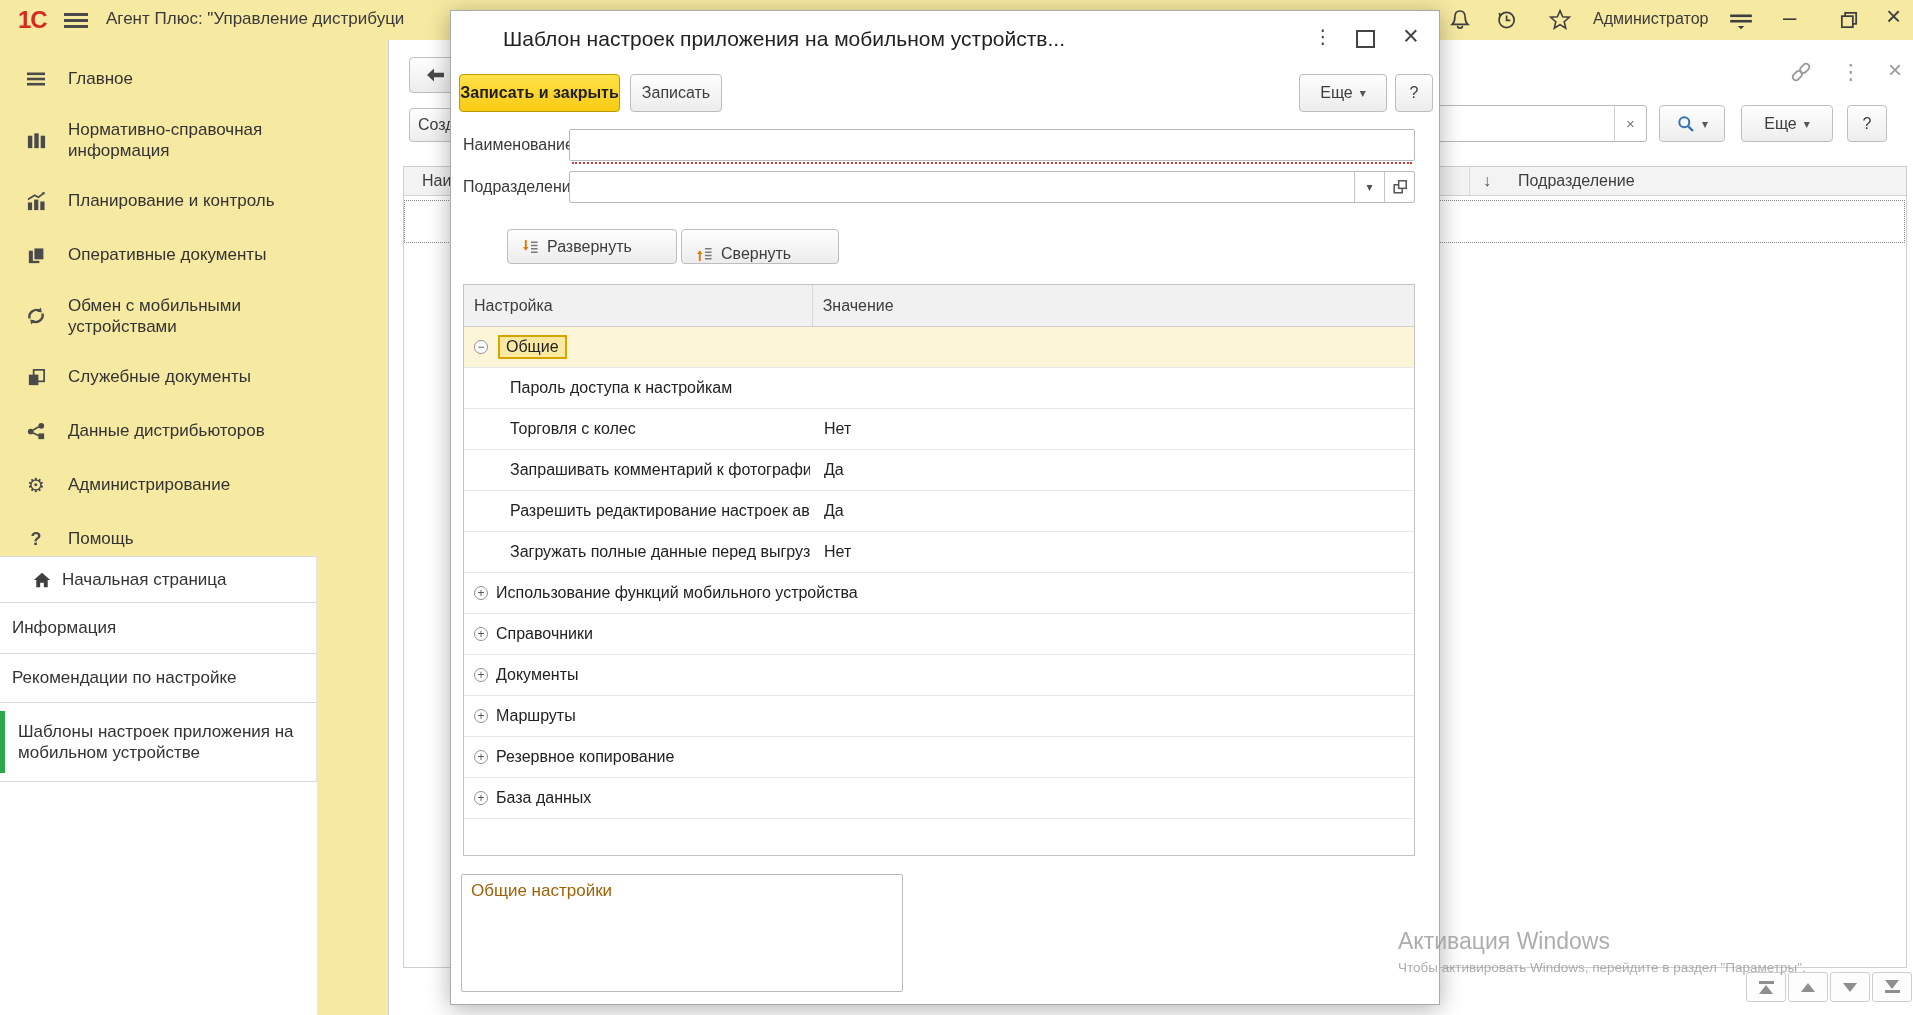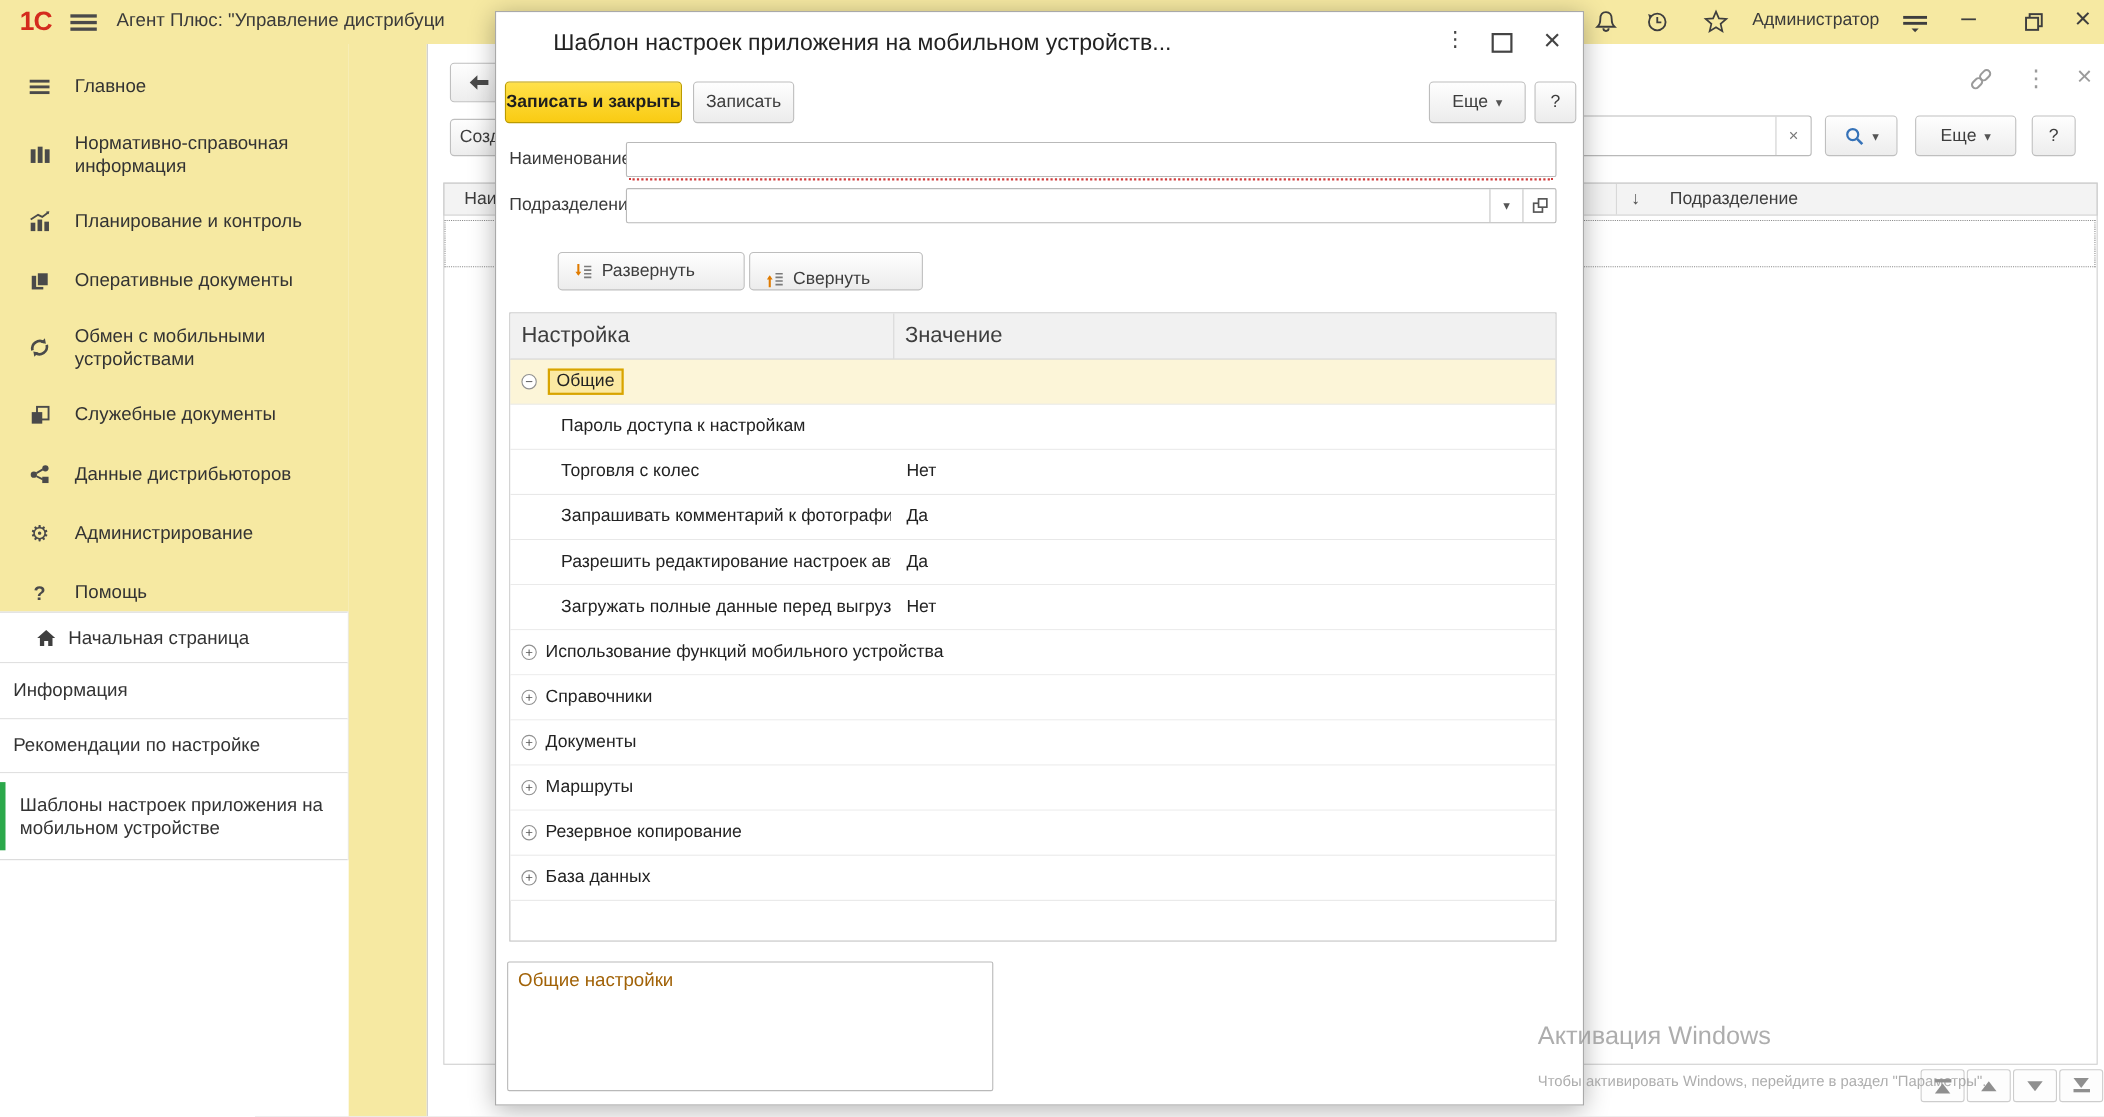--- a/index.html
+++ b/index.html
@@ -77,37 +77,37 @@
   .finput{position:absolute;left:118px;top:0;width:846px;height:32px;border:1px solid #b9b9b9;border-radius:2px;background:#fff;box-sizing:border-box;display:flex;}
   .finput input{flex:1;border:0;outline:0;font-size:16px;padding:0 7px;background:transparent;min-width:0;}
   .req-line{position:absolute;left:2px;right:2px;bottom:-4px;border-top:2px dotted #cf3b3b;}
   .fbtn{flex:0 0 29px;border-left:1px solid #c6c6c6;display:flex;align-items:center;justify-content:center;cursor:pointer;color:#555;}
   .m-exrow{position:absolute;left:0;top:218px;height:36px;width:100%;}
   .exbtn{position:absolute;top:0;height:35px;background:linear-gradient(#fefefe,#ececec);border:1px solid #bdbdbd;border-radius:4px;display:flex;align-items:center;gap:8px;font-size:16px;color:#3d3d3d;box-sizing:border-box;cursor:pointer;padding:0 14px;}
   .exbtn.b1{left:45px;width:170px;margin-left:11px;}
   .exbtn.b2{left:230px;width:158px;align-items:flex-end;}
   
   .m-table{position:absolute;left:12px;top:273px;width:952px;height:572px;border:1px solid #c3c3c3;box-sizing:border-box;background:#fff;}
-  .m-thead{display:flex;height:42px;background:#f1f1f1;border-bottom:1px solid #cfcfcf;box-sizing:border-box;align-items:center;font-size:20px;color:#3d3d3d;}
+  .m-thead{display:flex;height:42px;background:#f1f1f1;border-bottom:1px solid #cfcfcf;box-sizing:border-box;align-items:center;font-size:16px;color:#3d3d3d;}
   .th1{width:36.7%;padding-left:10px;border-right:1px solid #d8d8d8;box-sizing:border-box;height:100%;display:flex;align-items:center;}
   .th2{padding-left:10px;}
   .trow{position:relative;height:41px;border-bottom:1px solid #e8e8e8;display:flex;align-items:center;font-size:16px;color:#222;cursor:pointer;background:#fff;box-sizing:border-box;}
   .trow.group{padding-left:10px;}
   .trow.item{padding-left:46px;}
   .trow.selected{background:#fcf5d8;}
   .toggle{width:14px;height:14px;border:1px solid #919191;border-radius:50%;font-size:12px;line-height:12px;text-align:center;color:#555;margin-right:8px;flex:0 0 14px;background:#fff;box-sizing:border-box;}
   .trow .rlabel{white-space:nowrap;}
   .trow.item .rlabel{max-width:300px;overflow:hidden;}
   .trow.selected .rlabel{border:2px solid #d8a400;background:#fbe9a2;padding:1px 6px;margin-left:2px;}
   .rvalue{position:absolute;left:360px;white-space:nowrap;}
   .m-desc{position:absolute;left:10px;top:863px;width:442px;height:118px;border:1px solid #b9b9b9;border-radius:2px;box-sizing:border-box;padding:6px 9px;font-size:17px;color:#a16207;}
   
   .watermark{position:absolute;left:1398px;top:928px;z-index:50;color:rgba(145,145,145,.75);pointer-events:none;}
   .wm1{font-size:23px;font-weight:300;}
-  .wm2{font-size:13.5px;margin-top:20px;}
+  .wm2{font-size:13.5px;margin-top:5px;}
   svg{display:block;}
 </style>
 </head>
 <body>
 
 <div id="screen">
 
   <div class="topbar">
     <div class="logo">1С</div>
     <div class="burger">

